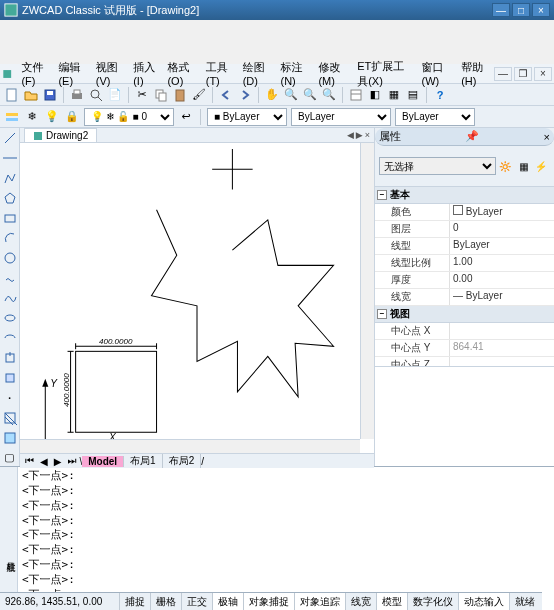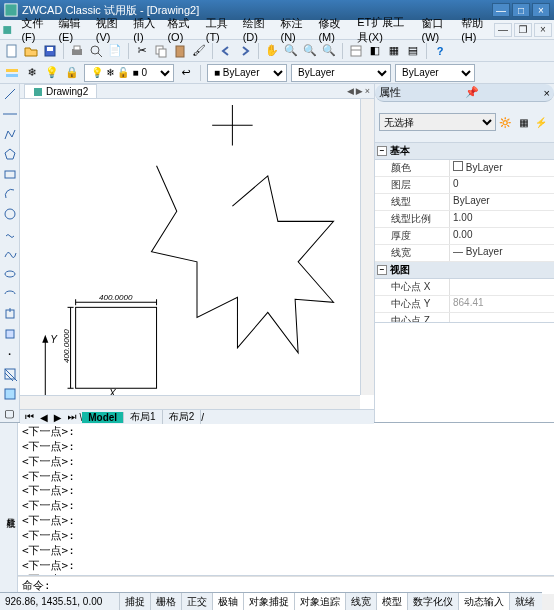--- a/index.html
+++ b/index.html
@@ -2,42 +2,42 @@
 <html><head>
 <meta charset="utf-8">
 <style>
 * { box-sizing: border-box; margin: 0; padding: 0; }
 body { font-family: "Microsoft YaHei", Tahoma, sans-serif; font-size: 11px; background: #f0f0f0; width: 554px; height: 610px; overflow: hidden; position: relative; }
 .titlebar { background: linear-gradient(#3a7ab8,#2b5f8f); color: #fff; height: 20px; display: flex; align-items: center; padding: 0 4px; }
 .titlebar .icon { width: 14px; height: 14px; margin-right: 4px; }
 .titlebar .ttl { flex: 1; font-size: 11px; }
 .winbtns { display: flex; gap: 2px; }
 .winbtn { width: 18px; height: 14px; background: #4a8ac8; color: #fff; display: flex; align-items: center; justify-content: center; font-size: 10px; cursor: pointer; border: 1px solid #2b5f8f; }
-.menubar { background: #eef3f8; height: 20px; display: flex; align-items: center; padding: 0 2px; border-bottom: 1px solid #c9d4e0; }
+.menubar { background: #eef3f8; height: 20px; display: flex; align-items: center; padding: 0 2px; border-bottom: 1px solid #c9d4e0; margin-top: 44px; }
 .menubar .appicon { width: 14px; height: 14px; margin-right: 4px; }
 .menuitem { padding: 2px 5px; font-size: 11px; cursor: pointer; }
 .toolbar { background: #eaf0f6; height: 22px; display: flex; align-items: center; padding: 0 4px; border-bottom: 1px solid #c9d4e0; gap: 3px; }
 .tbtn { width: 16px; height: 16px; display: flex; align-items: center; justify-content: center; cursor: pointer; border: 1px solid transparent; }
 .sep { width: 1px; height: 16px; background: #c0cad4; margin: 0 2px; }
 .combo { height: 18px; font-size: 10px; border: 1px solid #a0b0c0; background: #fff; padding: 0 2px; }
 .layerrow { background: #eaf0f6; height: 22px; display: flex; align-items: center; padding: 0 4px; gap: 4px; border-bottom: 1px solid #c9d4e0; }
 .swatch { width: 10px; height: 10px; border: 1px solid #666; display: inline-block; }
 .maindiv { display: flex; height: 338px; }
 .leftbar { width: 20px; background: #eaf0f6; border-right: 1px solid #c9d4e0; display: flex; flex-direction: column; align-items: center; padding-top: 2px; gap: 4px; }
 .leftbar .tbtn { width: 16px; height: 16px; }
 .center { flex: 1; display: flex; flex-direction: column; background: #fff; }
 .tabstrip { height: 18px; display: flex; align-items: center; background: #eaf0f6; border-bottom: 1px solid #c9d4e0; padding: 0 4px; gap: 2px; }
 .doc-tab { padding: 1px 8px; font-size: 10px; background: #fff; border: 1px solid #c9d4e0; border-bottom: none; display: flex; align-items: center; gap: 3px; }
 .tabicons { margin-left: auto; display: flex; gap: 2px; font-size: 9px; color: #555; }
 .canvas { flex: 1; position: relative; background: #fff; font-style: italic; }
 .canvas svg { width: 100%; height: 100%; }
 .modeltabs { height: 16px; display: flex; align-items: center; background: #eaf0f6; border-top: 1px solid #c9d4e0; font-size: 10px; padding: 0 2px; }
 .modeltabs .nav { padding: 0 3px; cursor: pointer; font-family: sans-serif; }
 .mtab { padding: 0 6px; border-right: 1px solid #c0cad4; cursor: pointer; }
-.mtab.active { background: #14b8a6; font-weight: bold; }
+.mtab.active { background: #f9a8d4; font-weight: bold; }
 .propspanel { width: 180px; background: #eaf0f6; border-left: 1px solid #c9d4e0; display: flex; flex-direction: column; font-size: 10px; }
 .propshdr { height: 18px; display: flex; align-items: center; padding: 0 4px; background: #d8e4f0; border-bottom: 1px solid #b0c0d0; font-size: 11px; border-radius: 9px; }
 .propshdr .x { margin-left: auto; cursor: pointer; }
 .selrow { height: 22px; display: flex; align-items: center; padding: 20px 4px; gap: 2px; border-bottom: 1px solid #c9d4e0; }
 .selrow select { flex: 1; font-size: 10px; height: 18px; border: 1px solid #a0b0c0; }
 .pib { width: 16px; height: 16px; cursor: pointer; display: flex; align-items: center; justify-content: center; }
 .propgrid { flex: 1; overflow-y: auto; background: #fff; }
 .pgrp { background: #e0e8f0; padding: 1px 2px; font-weight: bold; border-bottom: 1px solid #c9d4e0; display: flex; align-items: center; font-size: 10px; }
 .pgrp .pm { width: 10px; height: 10px; border: 1px solid #888; background: #fff; display: inline-flex; align-items: center; justify-content: center; font-size: 8px; margin-right: 3px; line-height: 1; }
 .prow { display: flex; border-bottom: 1px solid #e8e8e8; font-size: 10px; }

